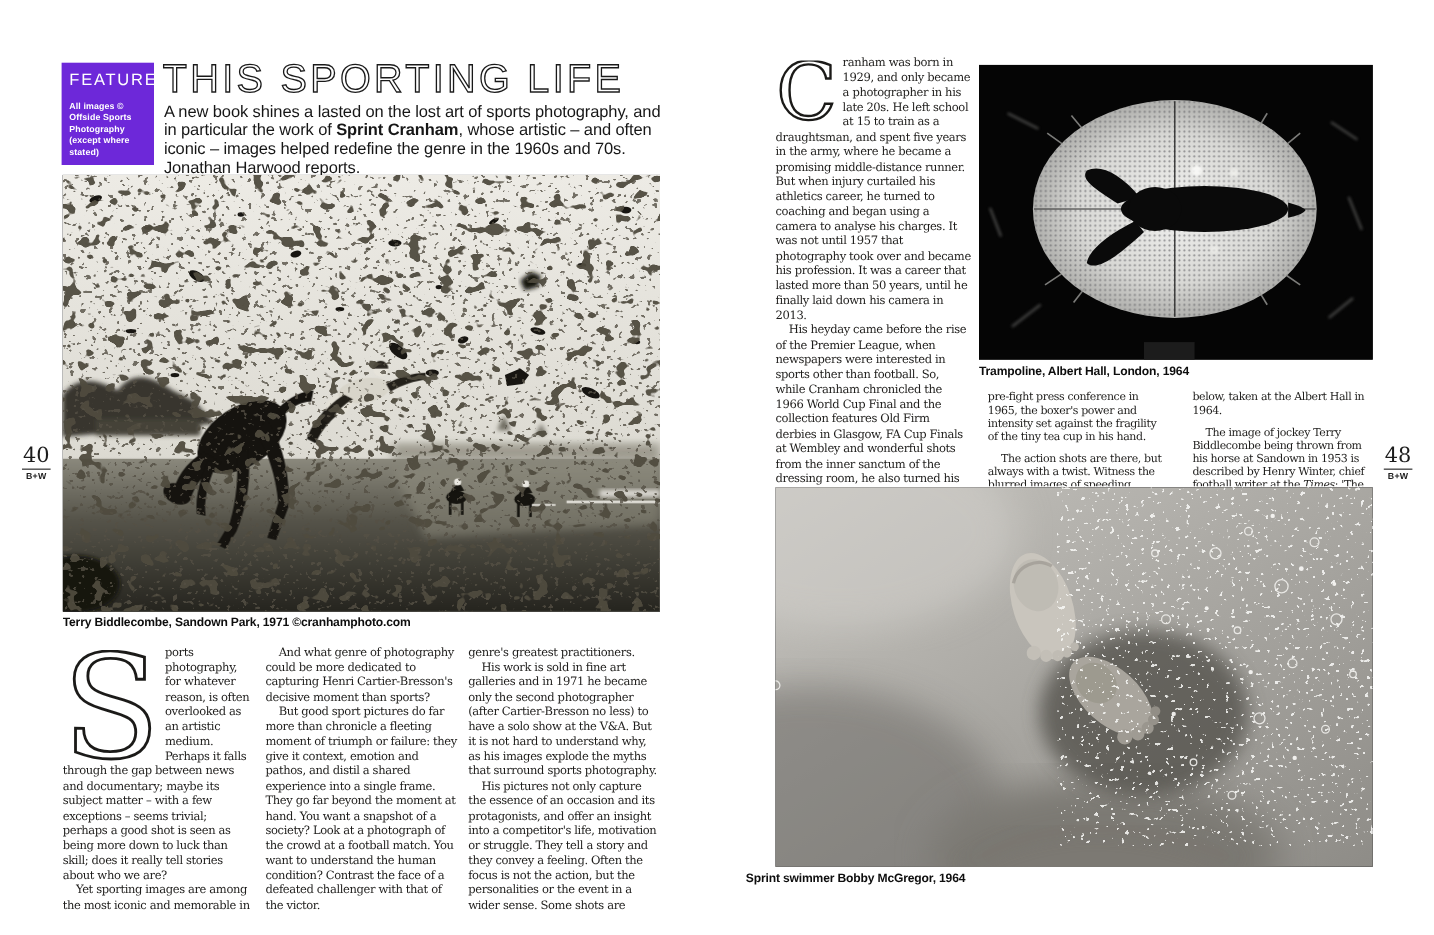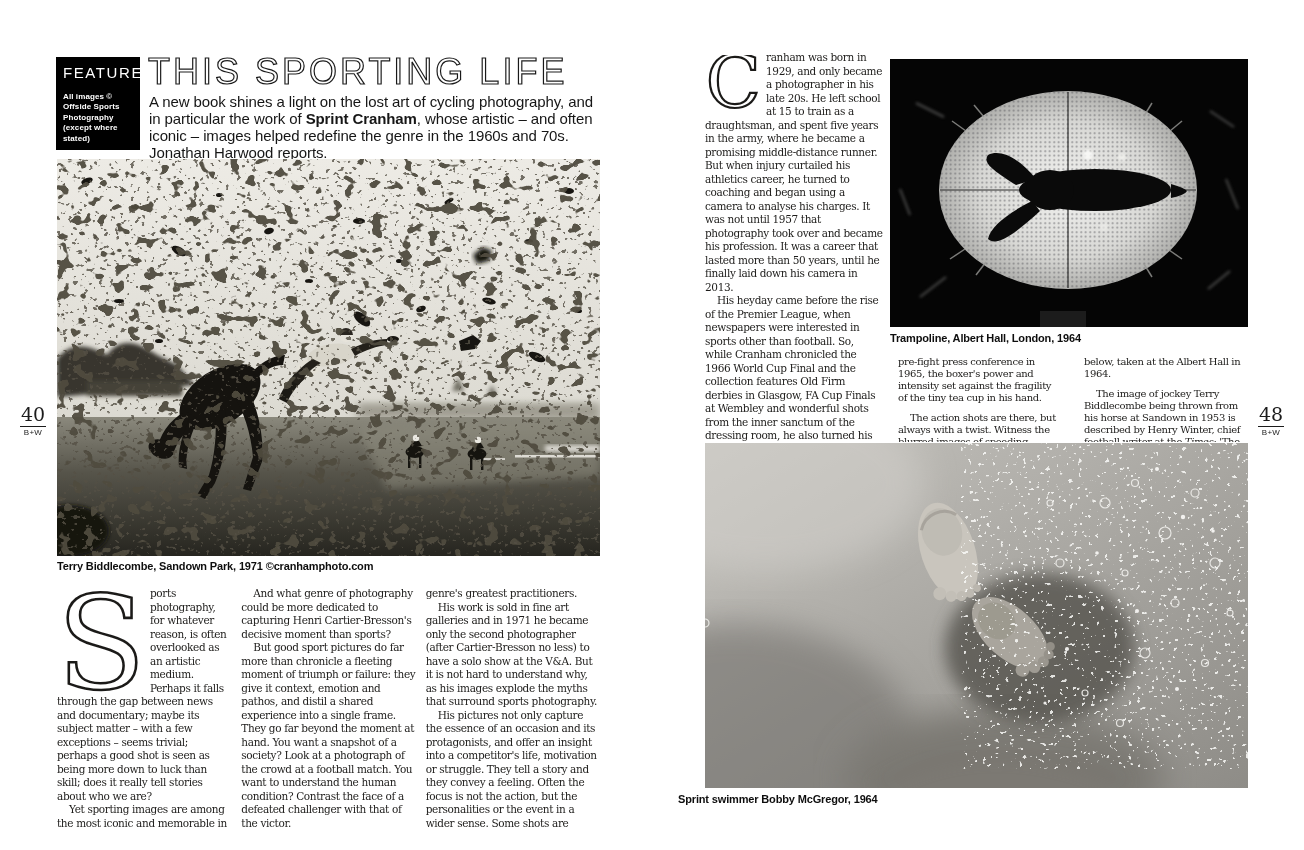--- a/index.html
+++ b/index.html
@@ -1,21 +1,21 @@
 <!DOCTYPE html>
 <html><head>
 <meta charset="utf-8">
 <style>
   html,body { margin:0; padding:0; background:#ffffff; }
   body { width:1304px; height:850px; font-family:"Liberation Sans", sans-serif; color:#1a1a1a; }
   .spread { position:relative; width:1304px; height:850px; background:#fff; overflow:hidden; }
   .abs { position:absolute; }
 
   
-  .feature-box { left:56px; top:57px; width:84px; height:93px; background:#000000; color:#fff;
+  .feature-box { left:56px; top:57px; width:84px; height:93px; background:#6d28d9; color:#fff;
                  box-sizing:border-box; padding:7px 7px 6px; display:flex; flex-direction:column; justify-content:space-between; }
   .feature-label { font-size:15px; font-weight:300; letter-spacing:1.6px; }
   .image-credit { font-size:8px; font-weight:bold; line-height:1.3; letter-spacing:0.1px; }
 
   .title-svg { left:146px; top:50px; }
   .standfirst { left:149px; top:93px; width:455px; font-size:15px; line-height:17px; color:#161616; letter-spacing:-0.1px; }
   .standfirst b { font-weight:bold; }
 
   
   .photo { background:#111; }
@@ -45,21 +45,21 @@
             font-size:10px; line-height:12px; letter-spacing:-0.35px; }
   .r-col2 p, .r-col3 p { margin:8px; }
   .it { font-style:italic; }
 
   .dropcap-svg { float:left; margin:4px 5px 0 0; }
 
   
   .folio { width:34px; text-align:center; }
   .folio .num { font-family:"DejaVu Serif","Liberation Serif",serif; font-size:19px; line-height:20px; color:#1c1c1c; }
   .folio .rule { height:0; border-top:1px solid #1c1c1c; margin:2px 4px 1px; }
-  .folio .mark { font-size:8px; font-weight:normal; letter-spacing:0.3px; color:#1c1c1c; }
+  .folio .mark { font-size:8px; font-weight:bold; letter-spacing:0.3px; color:#1c1c1c; }
   .folio-left  { left:16px;   top:404px; }
   .folio-right { left:1254px; top:404px; }
 </style>
 </head>
 <body>
 
 <div class="spread">
 
   <div class="abs folio folio-left">
     <div class="num">40</div>
@@ -71,21 +71,21 @@
     <div class="feature-label">FEATURE</div>
     <div class="image-credit">All images © Offside Sports Photography (except where stated)</div>
   </div>
 
   <div class="abs title-svg">
     <svg width="420" height="44">
       <text x="2" y="34" font-family="Liberation Sans, sans-serif" font-size="36" letter-spacing="3" fill="none" stroke="#191919" stroke-width="1.2">THIS SPORTING LIFE</text>
     </svg>
   </div>
 
-  <div class="abs standfirst"><span>A new book shines a light on the lost art of cycling photography, and in particular the work of </span><b>Sprint Cranham</b><span>, whose artistic – and often iconic – images helped redefine the genre in the 1960s and 70s. Jonathan Harwood reports.</span></div>
+  <div class="abs standfirst"><span>A new book shines a lasted on the lost art of sports photography, and in particular the work of </span><b>Sprint Cranham</b><span>, whose artistic – and often iconic – images helped redefine the genre in the 1960s and 70s. Jonathan Harwood reports.</span></div>
 
   <div class="abs photo photo-main">
     <svg viewBox="0 0 543 397" preserveAspectRatio="none">
       <defs>
         <linearGradient id="sky" x1="0" y1="0" x2="0" y2="1">
           <stop offset="0" stop-color="#edebe5"></stop>
             <stop offset="0.62" stop-color="#dddbd3"></stop>
             <stop offset="1" stop-color="#c7c5bd"></stop>
         </linearGradient>
         <linearGradient id="ground" x1="0" y1="0" x2="0" y2="1">

